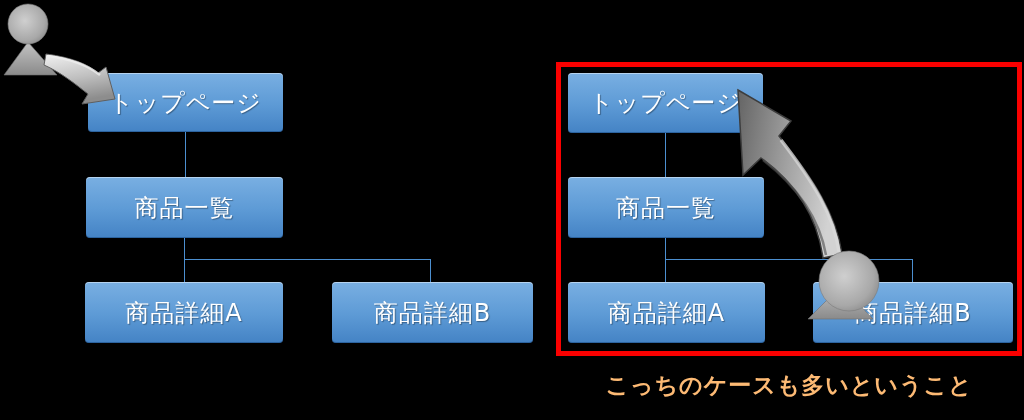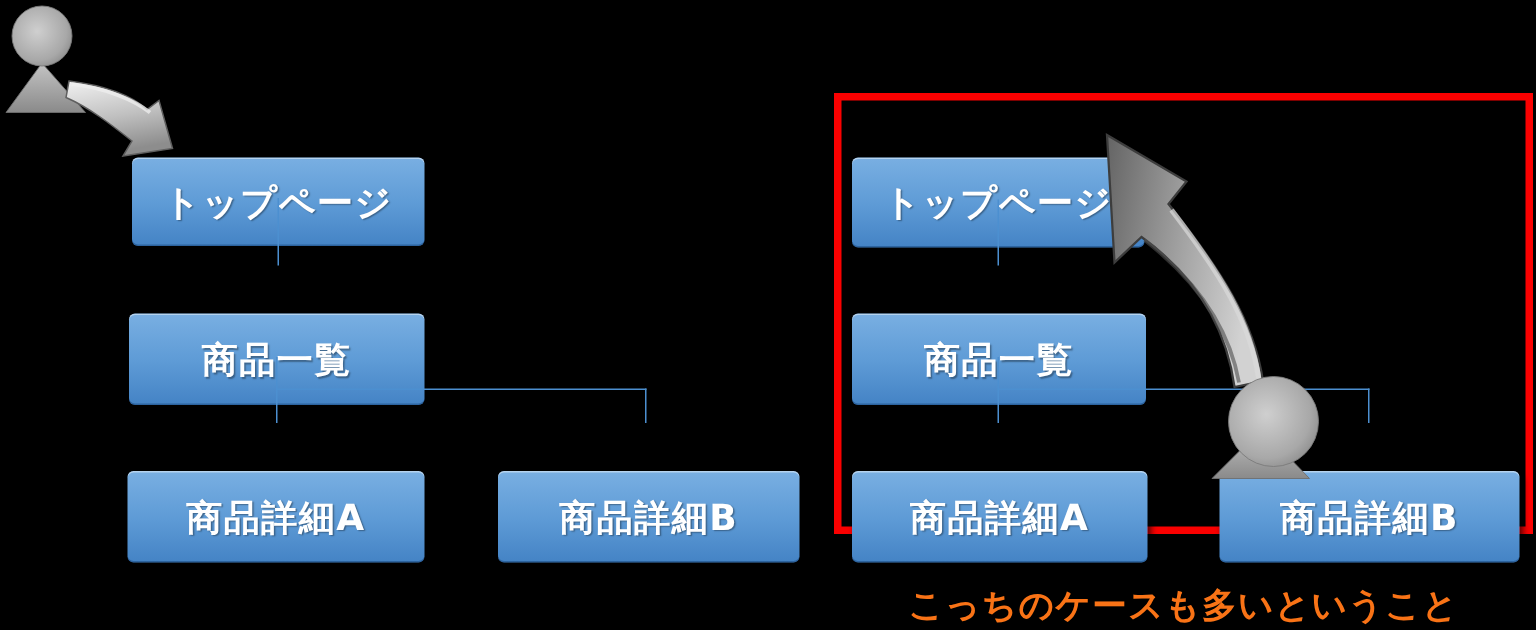--- a/index.html
+++ b/index.html
@@ -7,35 +7,33 @@
     position:relative; width:1024px; height:420px; overflow:hidden;
     background:#000;
     font-family:"DejaVu Sans","Liberation Sans",sans-serif;
   }
   .node {
     position:absolute; box-sizing:border-box;
     border-radius:4px;
     background:linear-gradient(180deg,#79afe2 0%,#5e9bd6 52%,#4483c5 100%);
     box-shadow: inset 0 1px 0 rgba(255,255,255,.45), inset 0 -1px 0 rgba(0,40,90,.35), 2px 3px 4px rgba(0,0,0,.65);
     display:flex; align-items:center; justify-content:center;
-    color:#fff; font-weight:bold; font-size:24px; letter-spacing:1px;
+    color:#fff; font-weight:normal; font-size:24px; letter-spacing:1px;
     text-shadow:1px 1px 1px rgba(0,0,0,.35);
-    margin-top:32px;
   }
   .conn { position:absolute; background:#4c8fd0; }
   .frame {
     position:absolute; box-sizing:border-box;
     border:5px solid #fa0000;
     left:556px; top:62px; width:466px; height:294px;
   }
   .caption {
     position:absolute; left:556px; top:370px; width:466px;
-    text-align:center; color:#f97316; font-weight:bold; font-size:23px;
+    text-align:center; color:#fdba74; font-weight:bold; font-size:23px;
     letter-spacing:1px;
-    margin-top:18px;
   }
   .overlay { position:absolute; left:0; top:0; pointer-events:none; }
 </style>
 </head>
 <body>
 
 <div class="stage">
 
   <div class="node" style="left:88px;top:73px;width:195px;height:59px;">トップページ</div>
   <div class="node" style="left:86px;top:177px;width:197px;height:61px;">商品一覧</div>

